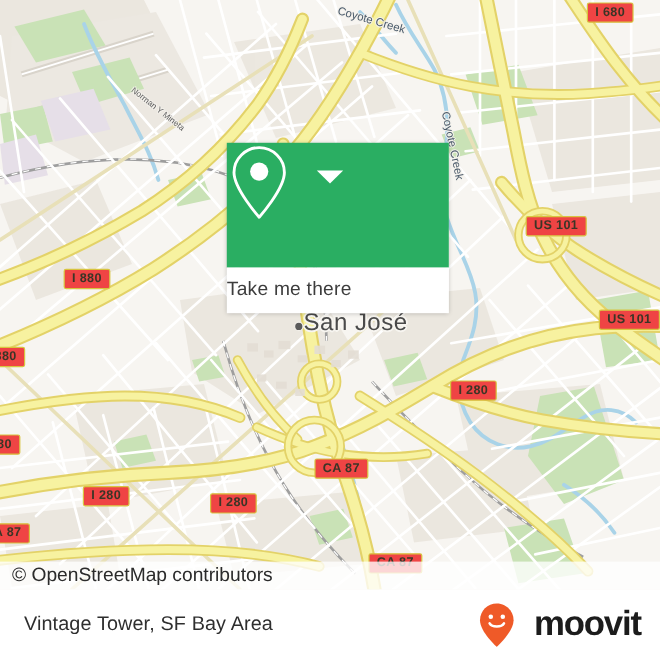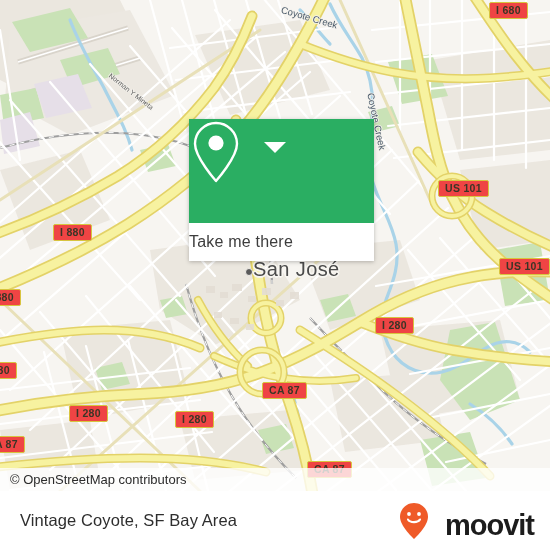--- a/index.html
+++ b/index.html
@@ -89,32 +89,32 @@
   }
 
   
   #osm-strip{
     position:absolute;left:0;top:468px;width:550px;height:23px;
     background:rgba(255,255,255,.78);
     display:flex;align-items:center;
     z-index:30;
   }
   #osm-strip span{
-    color:#2b2b2b;font-size:13px;padding-left:10px;
+    color:#2b2b2b;font-size:16px;padding-left:10px;
   }
 
   
   #footer{
     position:absolute;left:0;top:491px;width:550px;height:59px;
     background:#ffffff;
     display:flex;align-items:center;justify-content:space-between;
     box-sizing:border-box;padding:0 16px 0 20px;
   }
   #footer-title{color:#2e2e2e;font-size:16.5px;letter-spacing:.1px;}
-  #moovit-logo{display:flex;align-items:flex-end;gap:16px;}
+  #moovit-logo{display:flex;align-items:center;gap:16px;}
   #moovit-word{color:#1c1c1c;font-size:29px;font-weight:bold;letter-spacing:-1px;line-height:29px;}
 </style>
 </head>
 <body>
 
 <div id="stage">
 
   <div id="map">
     <svg width="550" height="491" viewBox="0 0 550 491">
       <defs>
@@ -398,21 +398,21 @@
       </div>
     </div>
     <div id="callout-tail"></div>
 
     <div id="osm-strip">
       <span>© OpenStreetMap contributors</span>
     </div>
   </div>
 
   <div id="footer">
-    <div id="footer-title">Vintage Coyote, SF Bay Area</div>
+    <div id="footer-title">Vintage Tower, SF Bay Area</div>
     <div id="moovit-logo">
       <svg width="30" height="38" viewBox="0 0 30 38">
         <path d="M15 1 C7.3 1 1 7.2 1 14.8 C1 24.6 15 37 15 37 C15 37 29 24.6 29 14.8 C29 7.2 22.7 1 15 1 Z" fill="#ef5a28"></path>
         <circle cx="10" cy="12" r="1.9" fill="#ffffff"></circle>
         <circle cx="20" cy="12" r="1.9" fill="#ffffff"></circle>
         <path d="M9 17.5 C11 21 19 21 21 17.5" fill="none" stroke="#ffffff" stroke-width="2.1" stroke-linecap="round"></path>
       </svg>
       <div id="moovit-word">moovit</div>
     </div>
   </div>

